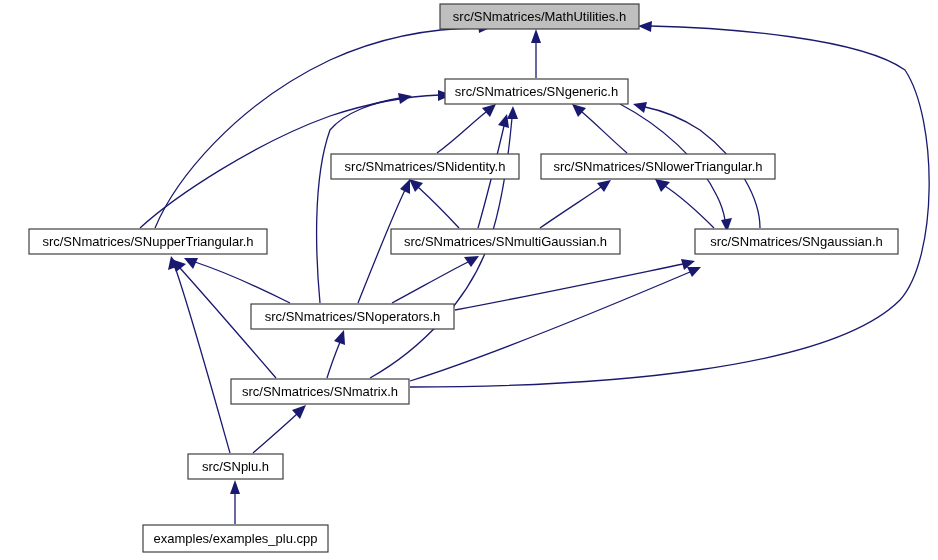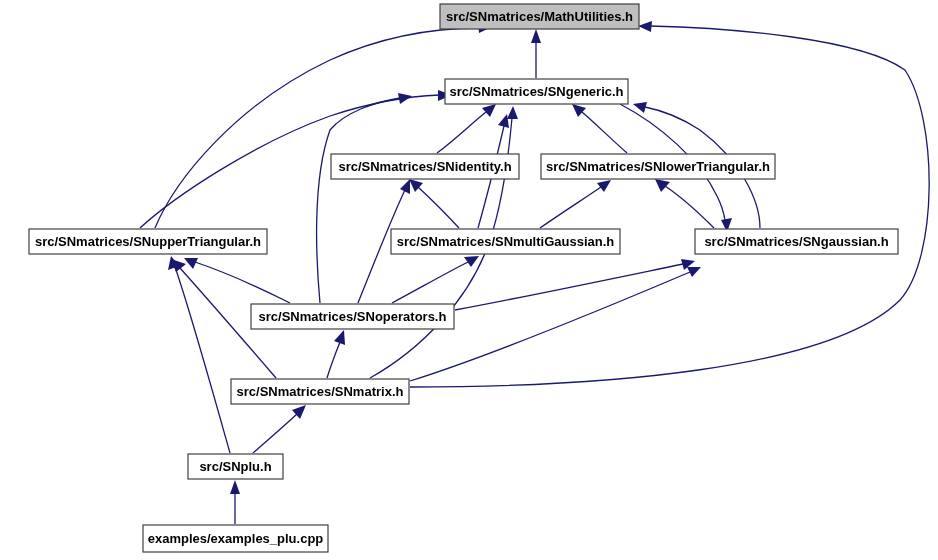--- a/index.html
+++ b/index.html
@@ -10,21 +10,20 @@
   body {
     width: 938px;
     height: 560px;
     font-family: "Liberation Sans", sans-serif;
     overflow: hidden;
   }
   #graph-root {
     position: relative;
     width: 938px;
     height: 560px;
-    font-weight: bold;
   }
   svg#dep-graph {
     display: block;
     width: 938px;
     height: 560px;
   }
   .node-box {
     fill: #ffffff;
     stroke: #404040;
     stroke-width: 1.2;

